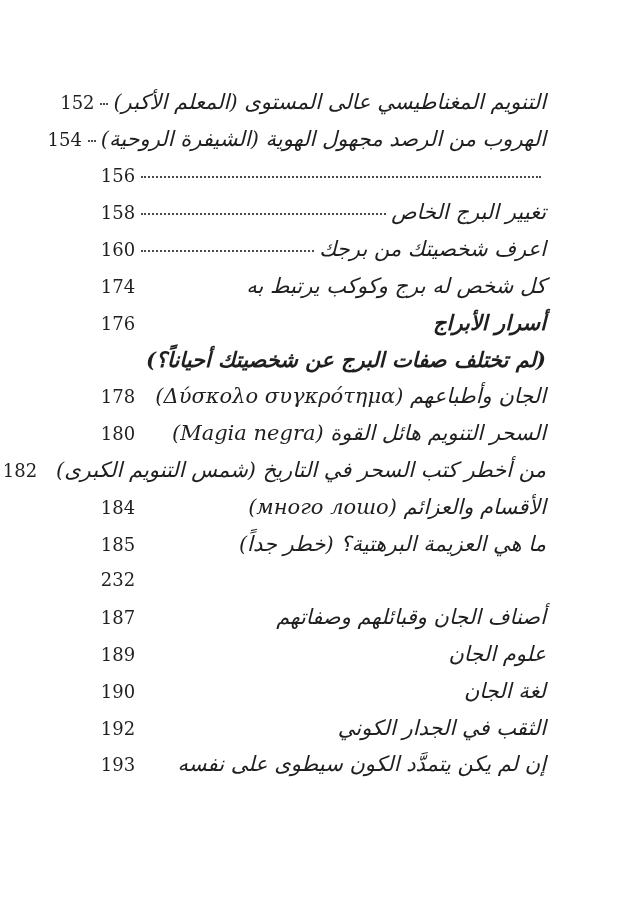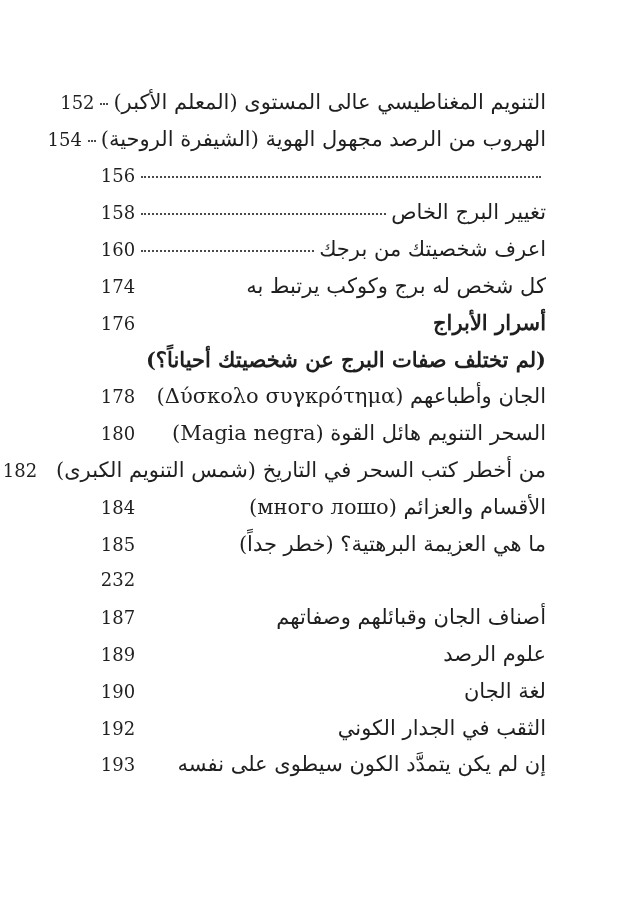--- a/index.html
+++ b/index.html
@@ -35,20 +35,21 @@
     line-height: 36.8px;
     white-space: nowrap;
   }
   .row.bold .title {
     font-weight: bold;
   }
   .title {
     font-size: 21px;
     color: #1f1f1f;
     flex: 0 0 auto;
+    font-style: italic;
   }
   .leader {
     flex: 1 1 auto;
     min-width: 8px;
     border-bottom: 2px dotted #4a4a4a;
     margin: 0 5px;
     position: relative;
     top: -4px;
     height: 0;
   }
@@ -151,21 +152,21 @@
     <span class="num">232</span>
   </div>
 
   <div class="row">
     <span class="title">أصناف الجان وقبائلهم وصفاتهم</span>
     <span class="leader plain"></span>
     <span class="num">187</span>
   </div>
 
   <div class="row">
-    <span class="title">علوم الرصد</span>
+    <span class="title">علوم الجان</span>
     <span class="leader plain"></span>
     <span class="num">189</span>
   </div>
 
   <div class="row">
     <span class="title">لغة الجان</span>
     <span class="leader plain"></span>
     <span class="num">190</span>
   </div>
 

